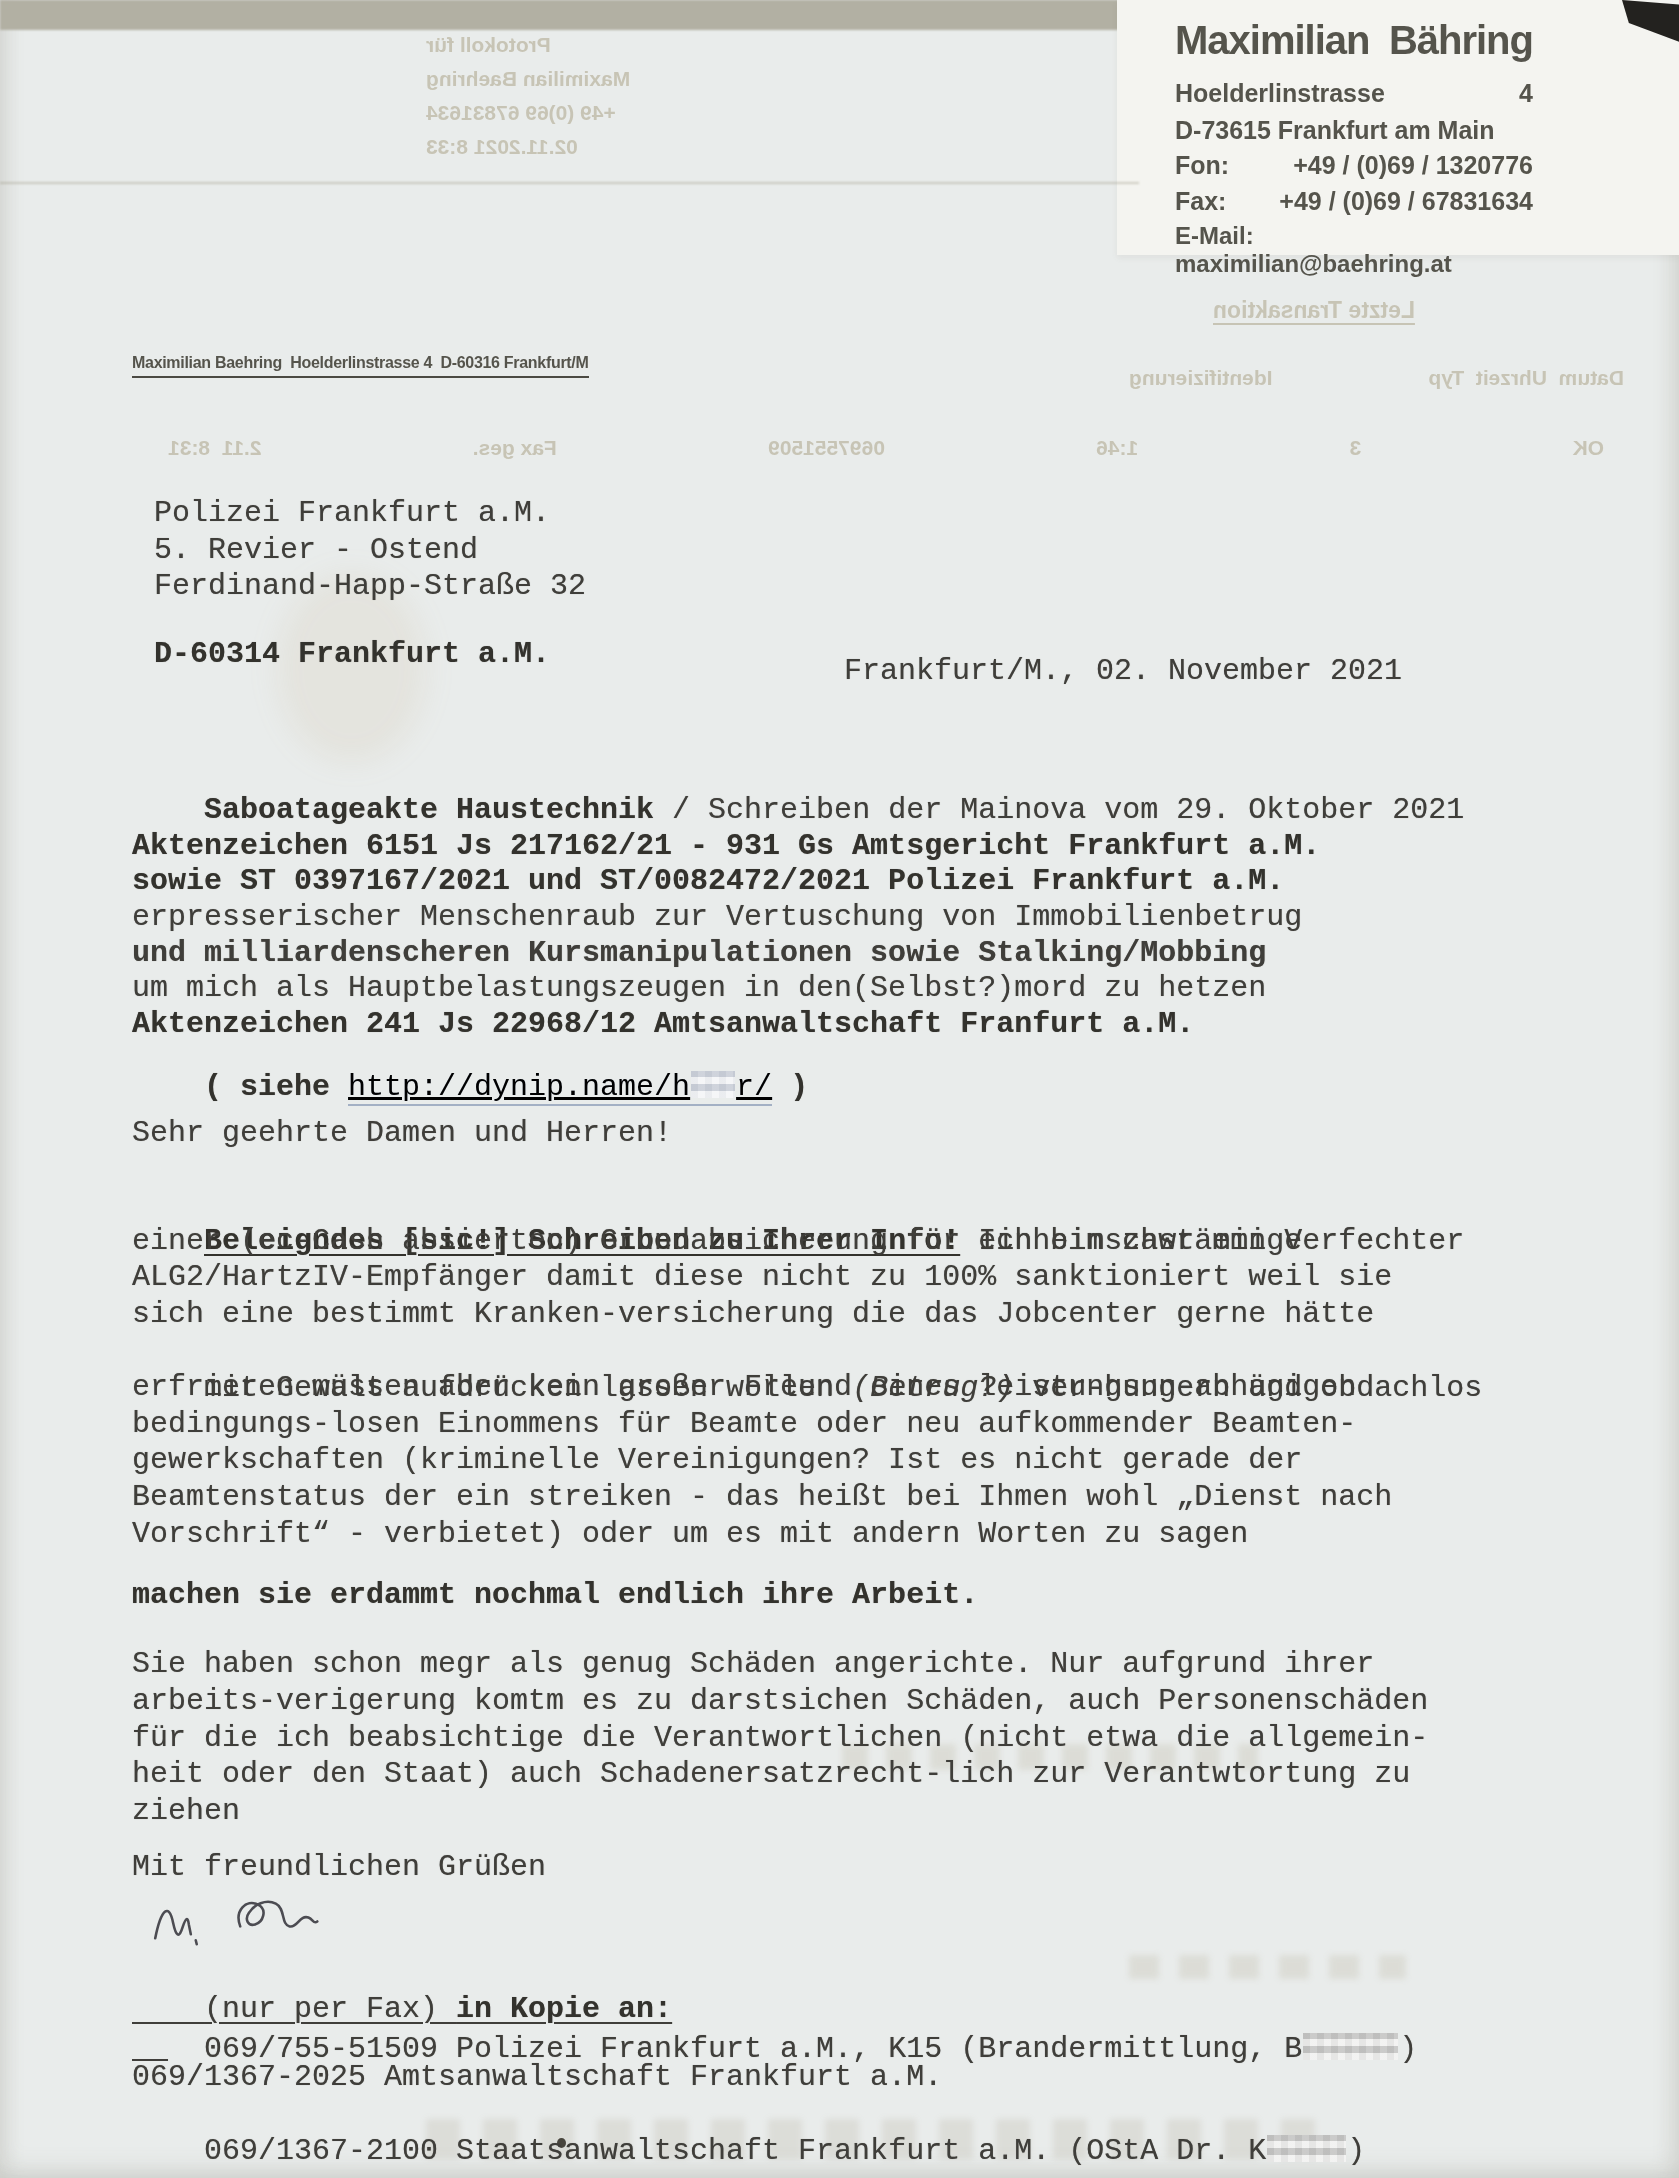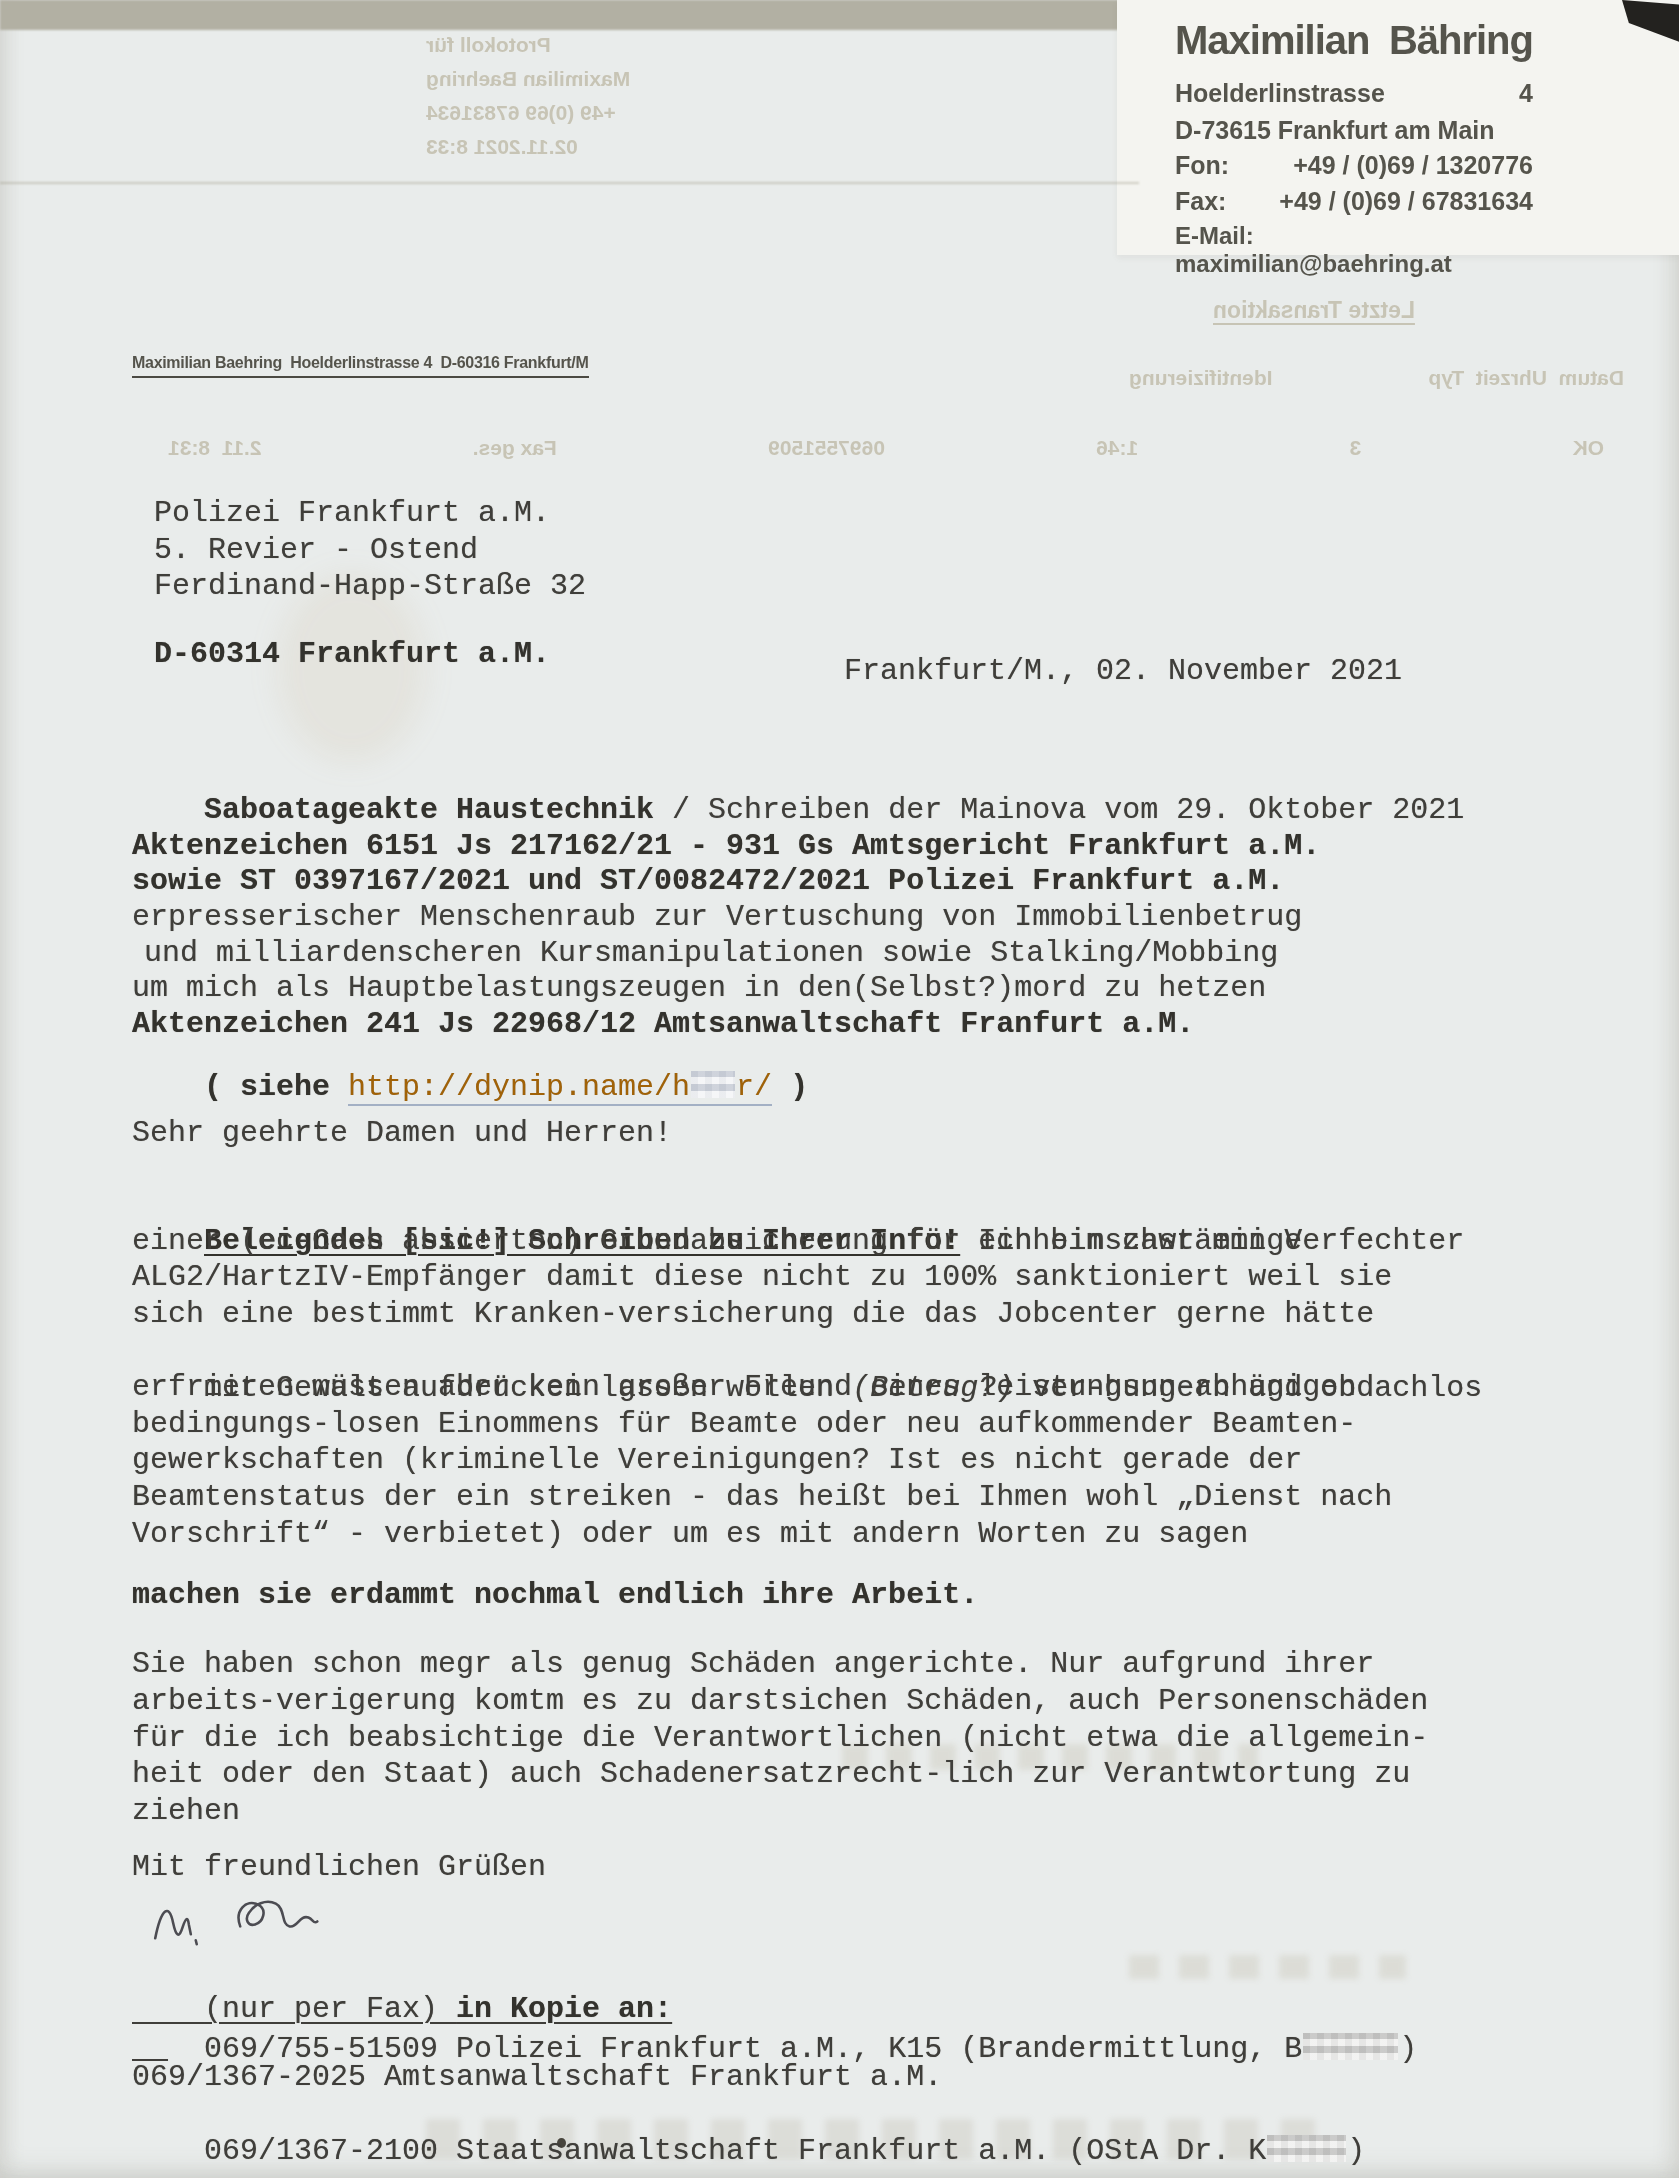--- a/index.html
+++ b/index.html
@@ -19,21 +19,21 @@
     text-shadow:0 0 0.7px rgba(62,60,54,.55);
   }
   .b{font-weight:bold;color:#33322d;}
   .it{font-style:italic;}
   .ul{text-decoration:underline;text-decoration-thickness:2px;text-underline-offset:5px;}
   
   .lh{font-family:"Liberation Sans", sans-serif;color:#55544c;font-weight:bold;}
   .lh-row{display:flex;justify-content:space-between;}
   .paper-band{background:#efF0ec;}
   .linkwrap{border-bottom:2px solid #a3b0c4;}
-  .link{color:#a16207;text-shadow:0 0 0.6px rgba(159,175,198,.7);}
+  .link{color:#000000;text-shadow:0 0 0.6px rgba(159,175,198,.7);text-decoration:underline;}
   .censor{
     display:inline-block;vertical-align:middle;height:27px;margin:0 1px 6px 1px;
     background-image:
       repeating-linear-gradient(0deg, rgba(255,255,255,.50) 0 7px, rgba(176,176,176,.50) 7px 14px),
       repeating-linear-gradient(90deg, #cdcdcb 0 7px, #e6e6e4 7px 14px);
   }
   .censor-link{
     background-image:
       repeating-linear-gradient(0deg, rgba(255,255,255,.55) 0 7px, rgba(186,192,204,.55) 7px 14px),
       repeating-linear-gradient(90deg, #d2d6dd 0 7px, #e9ebef 7px 14px);
@@ -110,21 +110,21 @@
 
   <div class="abs mono" style="left:844px;top:653px;">Frankfurt/M., 02. November 2021</div>
 
   <div class="abs mono" style="left:132px;top:755px;">
     <span class="b">Saboatageakte Haustechnik</span><span> / Schreiben der Mainova vom 29. Oktober 2021</span>
   </div>
 
   <div class="abs mono b" style="left:132px;top:828px;">Aktenzeichen 6151 Js 217162/21 - 931 Gs Amtsgericht Frankfurt a.M.</div>
   <div class="abs mono b" style="left:132px;top:863px;">sowie ST 0397167/2021 und ST/0082472/2021 Polizei Frankfurt a.M.</div>
   <div class="abs mono" style="left:132px;top:899px;">erpresserischer Menschenraub zur Vertuschung von Immobilienbetrug</div>
-  <div class="abs mono" style="left:144px;top:935px;">und milliardenscheren Kursmanipulationen sowie Stalking/Mobbing</div>
+  <div class="abs mono" style="left:132px;top:935px;font-weight:bold;">und milliardenscheren Kursmanipulationen sowie Stalking/Mobbing</div>
   <div class="abs mono" style="left:132px;top:970px;">um mich als Hauptbelastungszeugen in den(Selbst?)mord zu hetzen</div>
   <div class="abs mono b" style="left:132px;top:1006px;">Aktenzeichen 241 Js 22968/12 Amtsanwaltschaft Franfurt a.M.</div>
   <div class="abs mono" style="left:132px;top:1032px;">
     <span class="b">( siehe </span><span class="linkwrap"><span class="link">http://dynip.name/h</span><span class="censor censor-link" style="width:44px;"></span><span class="link">r/</span></span><span class="b"> )</span>
   </div>
 
   <div class="abs mono" style="left:132px;top:1186px;">
     <span class="b ul">Beleigndes [sic!] Schreiben zu Ihrer Info!</span><span> Ich bin zawr ein Verfechter</span>
   </div>
 

